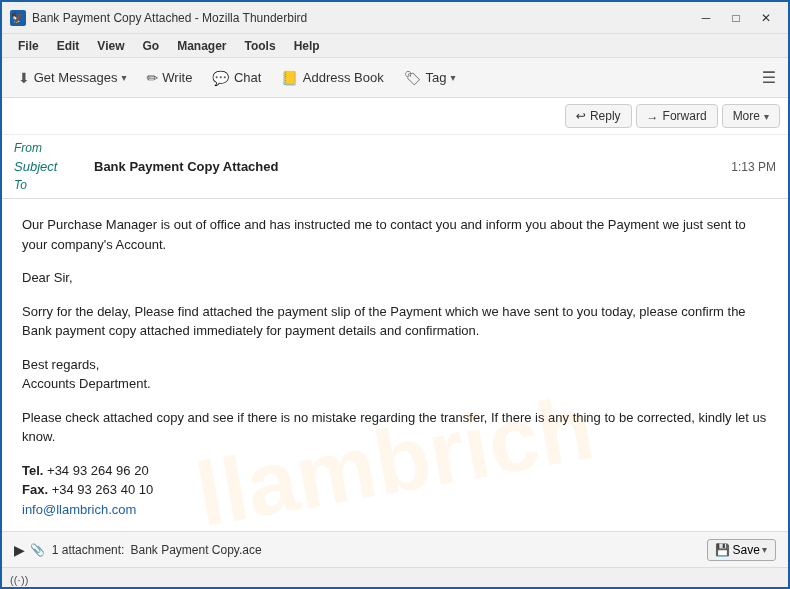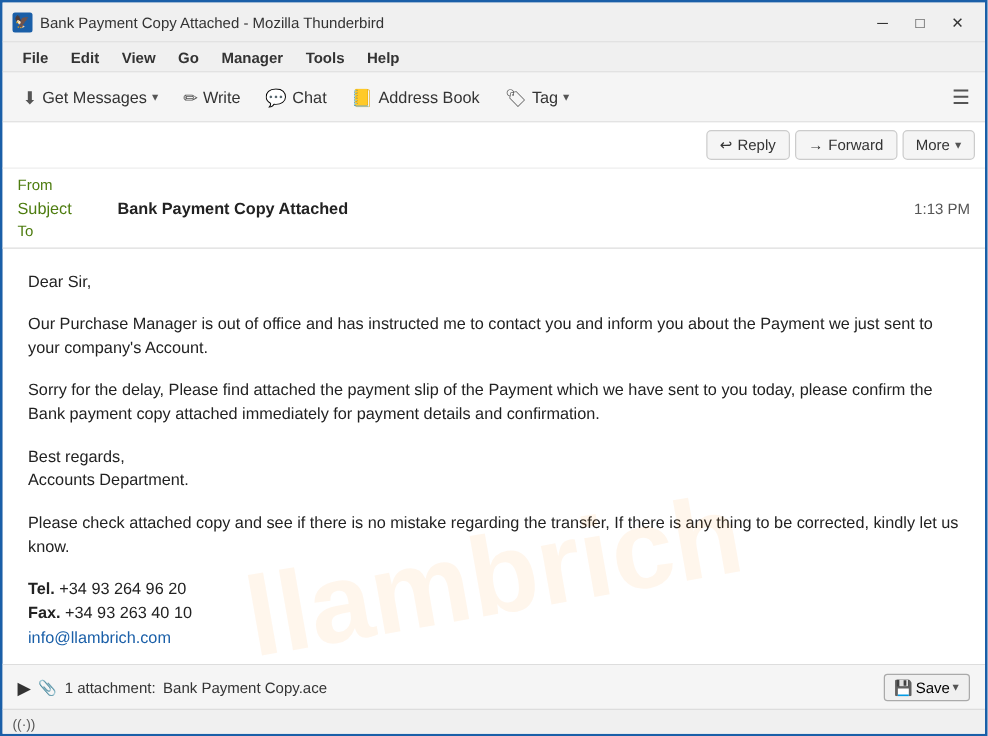--- a/index.html
+++ b/index.html
@@ -137,21 +137,22 @@
     }
     .msg-field {
       display: flex;
       align-items: center;
       padding: 2px 0;
       font-size: 12px;
       color: #555;
     }
     .msg-field-label {
       min-width: 60px;
-      color: #4d7c0f;
+      color: #0f766e;
+      font-style: italic;
     }
     .msg-field-value { color: #333; }
     .msg-subject-row {
       display: flex;
       align-items: center;
       justify-content: space-between;
       padding: 2px 0;
     }
     .msg-subject {
       font-weight: bold;
@@ -333,22 +334,22 @@
       </div>
       <div class="msg-field">
         <span class="msg-field-label">To</span>
         <span class="msg-field-value"></span>
       </div>
     </div>
   </div>
 
   <div class="email-body-wrapper">
     <div class="email-body">
+      <p>Our Purchase Manager is out of office and has instructed me to contact you and inform you about the Payment we just sent to your company's Account.</p>
       <p>Dear Sir,</p>
-      <p>Our Purchase Manager is out of office and has instructed me to contact you and inform you about the Payment we just sent to your company's Account.</p>
       <p>Sorry for the delay, Please find attached the payment slip of the Payment which we have sent to you today, please confirm the Bank payment copy attached immediately for payment details and confirmation.</p>
       <p>
         <span>Best regards,</span><br>
         <span>Accounts Department.</span>
       </p>
       <p>Please check attached copy and see if there is no mistake regarding the transfer, If there is any thing to be corrected, kindly let us know.</p>
       <p>
         <span class="email-bold"></span><span><strong>Tel.</strong> +34 93 264 96 20</span><br>
         <span class="email-bold"></span><span><strong>Fax.</strong> +34 93 263 40 10</span><br>
         <a class="email-link" href="#">info@llambrich.com</a>

